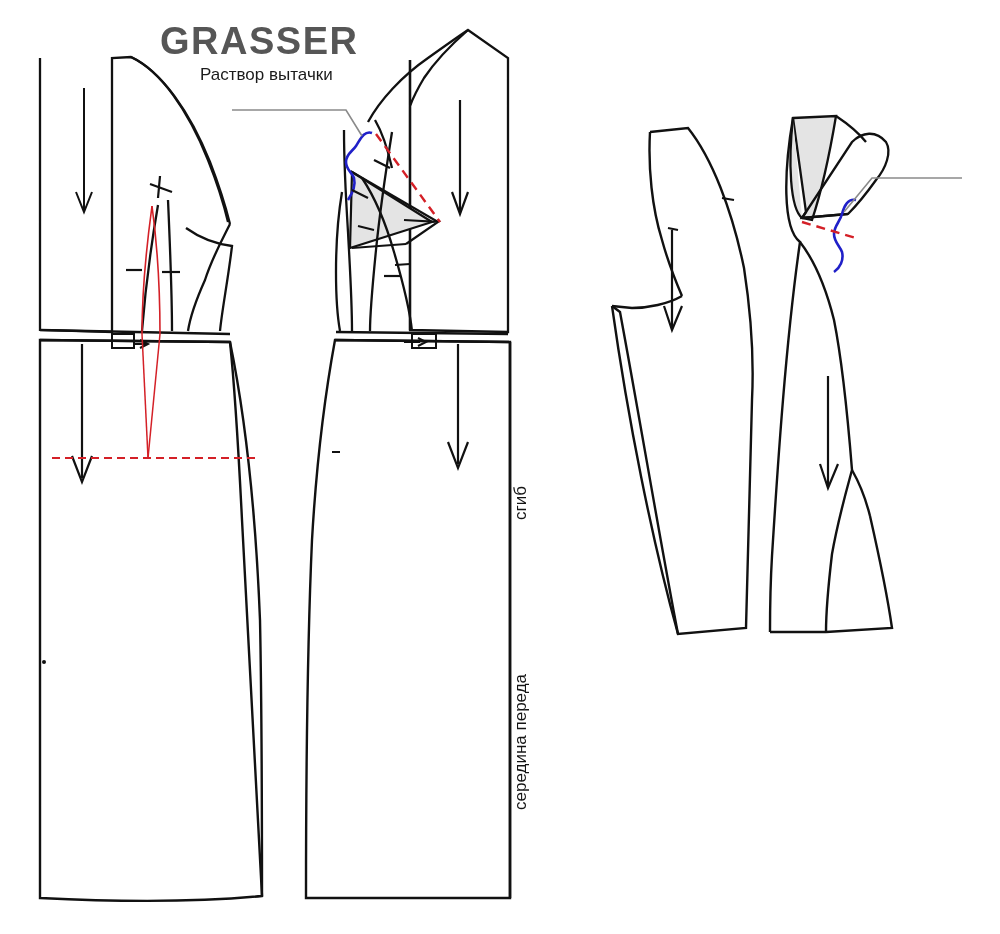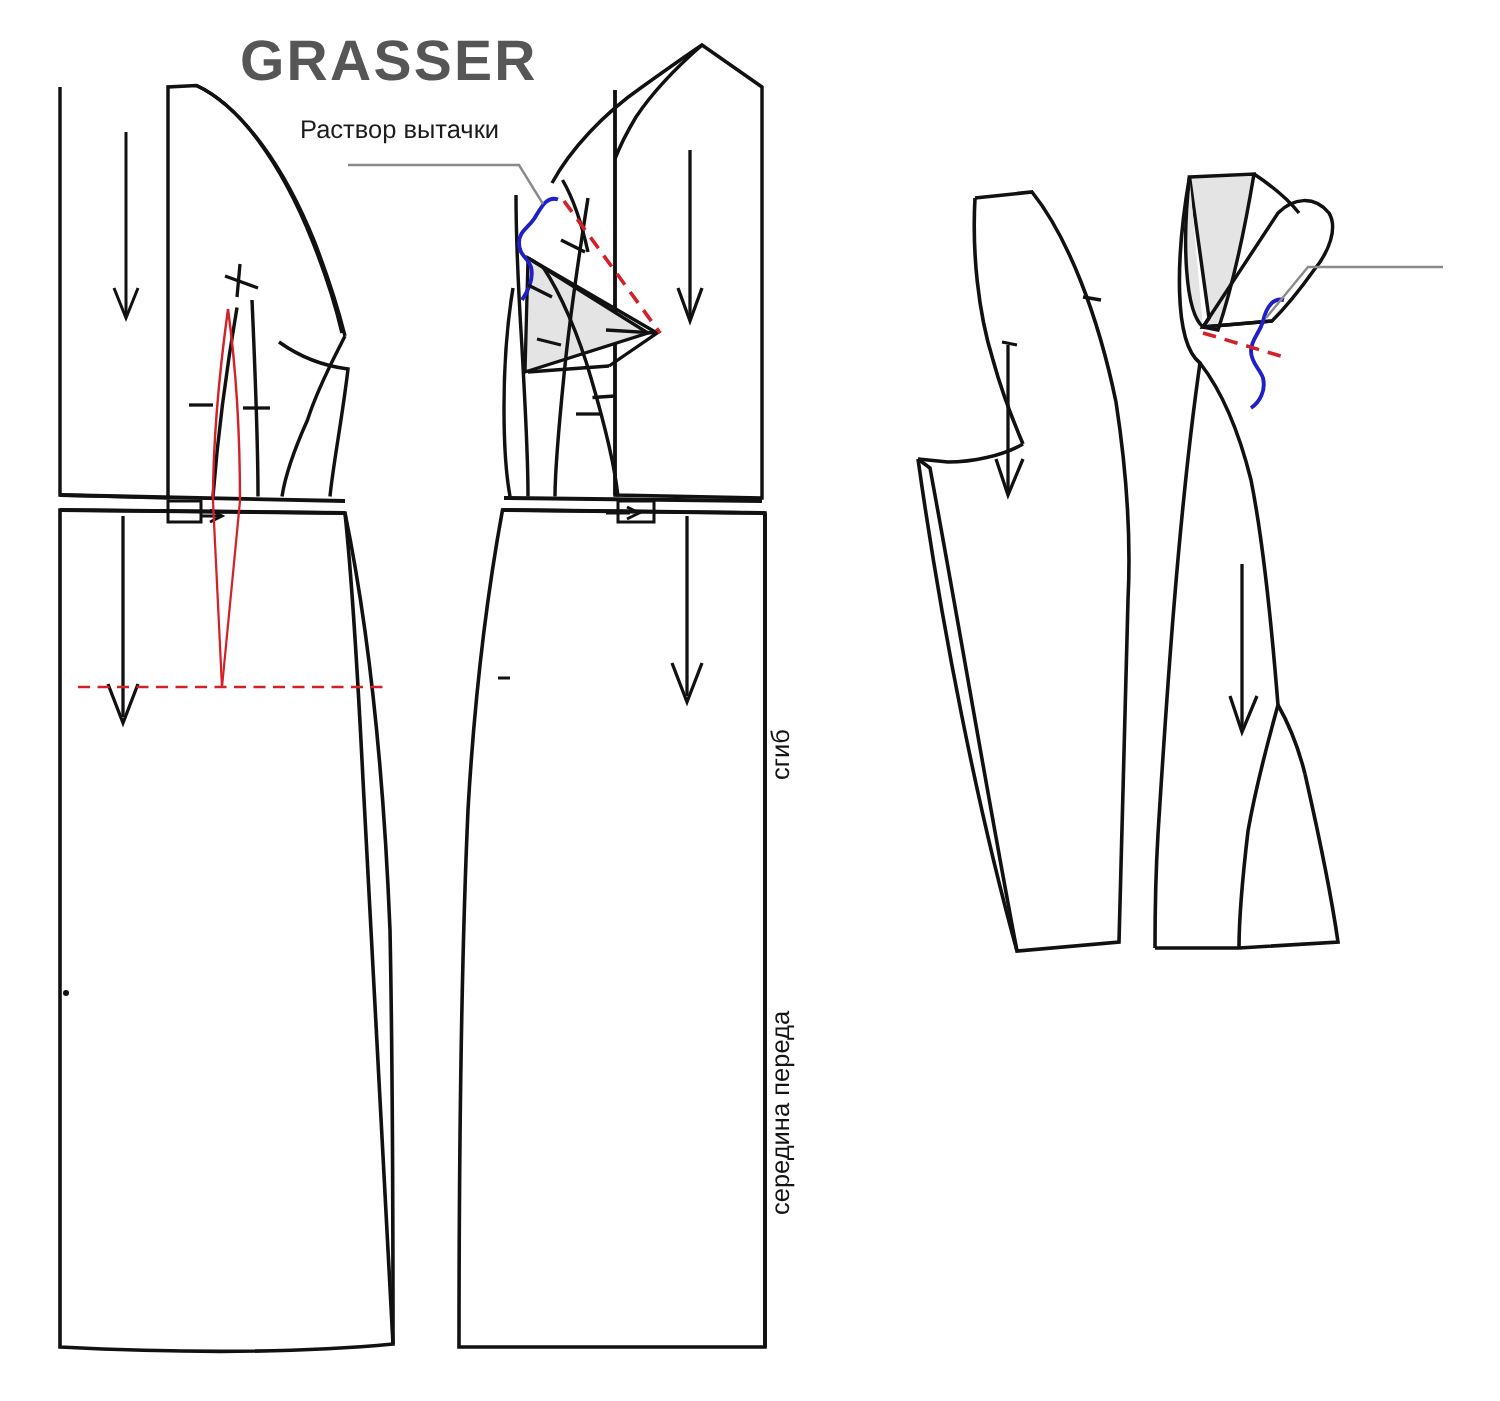--- a/index.html
+++ b/index.html
@@ -42,21 +42,21 @@
   .annoText {
     position: absolute;
     font-size: 17px;
     color: #1b1b1b;
     font-family: "Liberation Sans", sans-serif;
     white-space: nowrap;
     line-height: 22px;
   }
   #lblDartOpening {
     left: 200px;
-    top: 76px;
+    top: 64px;
   }
   #lblCapExt {
     left: 886px;
     top: 136px;
     width: 110px;
     white-space: normal;
   }
   .vertText {
     position: absolute;
     font-size: 17px;

